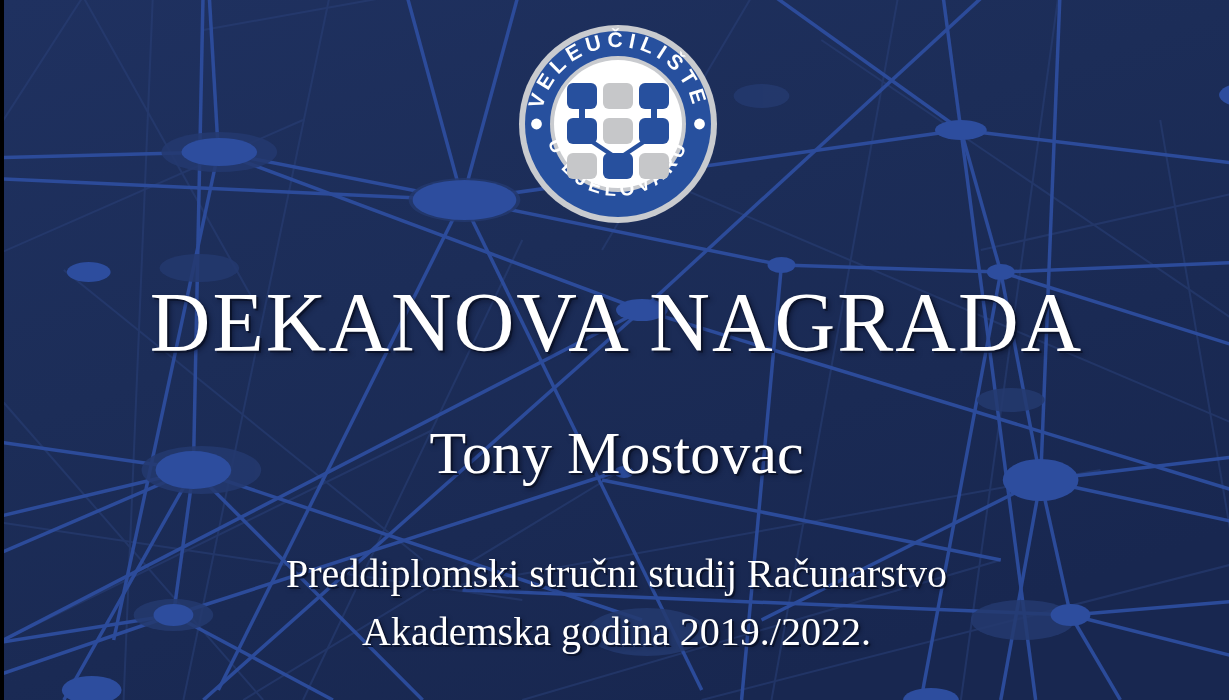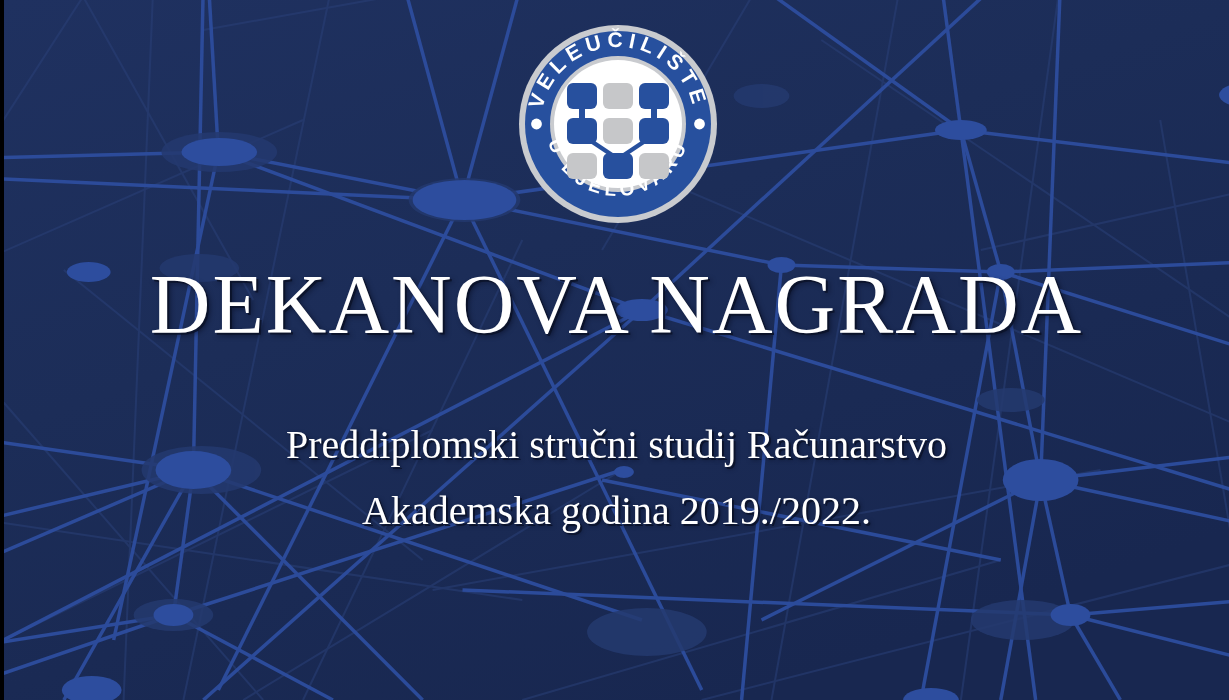--- a/index.html
+++ b/index.html
@@ -37,21 +37,21 @@
     width: 202px;
     height: 202px;
   }
   #logo-svg { display: block; width: 202px; height: 202px; }
 
   
   #text-block {
     position: absolute;
     left: 0;
     right: 0;
-    top: 262px;
+    top: 280px;
     text-align: center;
   }
 
   .title-main {
     font-size: 84px;
     line-height: 1.02;
     letter-spacing: 2px;
     color: #ffffff;
     margin: 0;
     font-weight: normal;
@@ -69,21 +69,21 @@
     font-weight: normal;
     text-shadow:
        2px 2px 0 rgba(10,18,40,0.85),
        3px 3px 5px rgba(5,10,28,0.55);
   }
 
   .subtitle {
     font-size: 40px;
     line-height: 1.25;
     color: #ffffff;
-    margin: 16px;
+    margin: 8px;
     font-weight: normal;
     text-shadow:
        2px 2px 0 rgba(10,18,40,0.85),
        2px 2px 4px rgba(5,10,28,0.5);
   }
   .subtitle.first { padding-top: 56px; }
 </style>
 </head>
 <body>
 
@@ -252,19 +252,20 @@
         <rect x="50" y="130" width="30" height="26" rx="6" fill="#c6c7c9"></rect>
         <rect x="86" y="130" width="30" height="26" rx="6" fill="#27509e"></rect>
         <rect x="122" y="130" width="30" height="26" rx="6" fill="#c6c7c9"></rect>
       </g>
     </svg>
   </div>
 
   <div id="text-block">
     <h1 class="title-main">DEKANOVA NAGRADA</h1>
 
+    <h2 class="title-name">Tony Mostovac</h2>
 
     <p class="subtitle first">Preddiplomski stručni studij Računarstvo</p>
 
     <p class="subtitle">Akademska godina 2019./2022.</p>
   </div>
 
 </div>
 
 </body></html>

